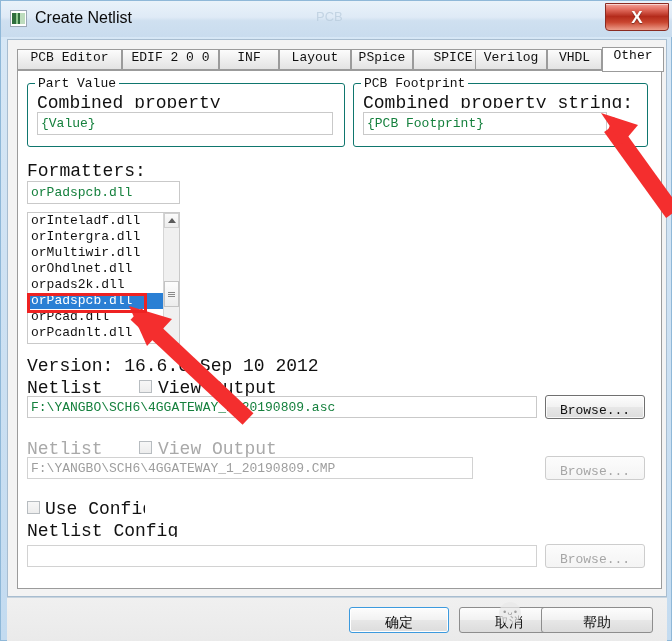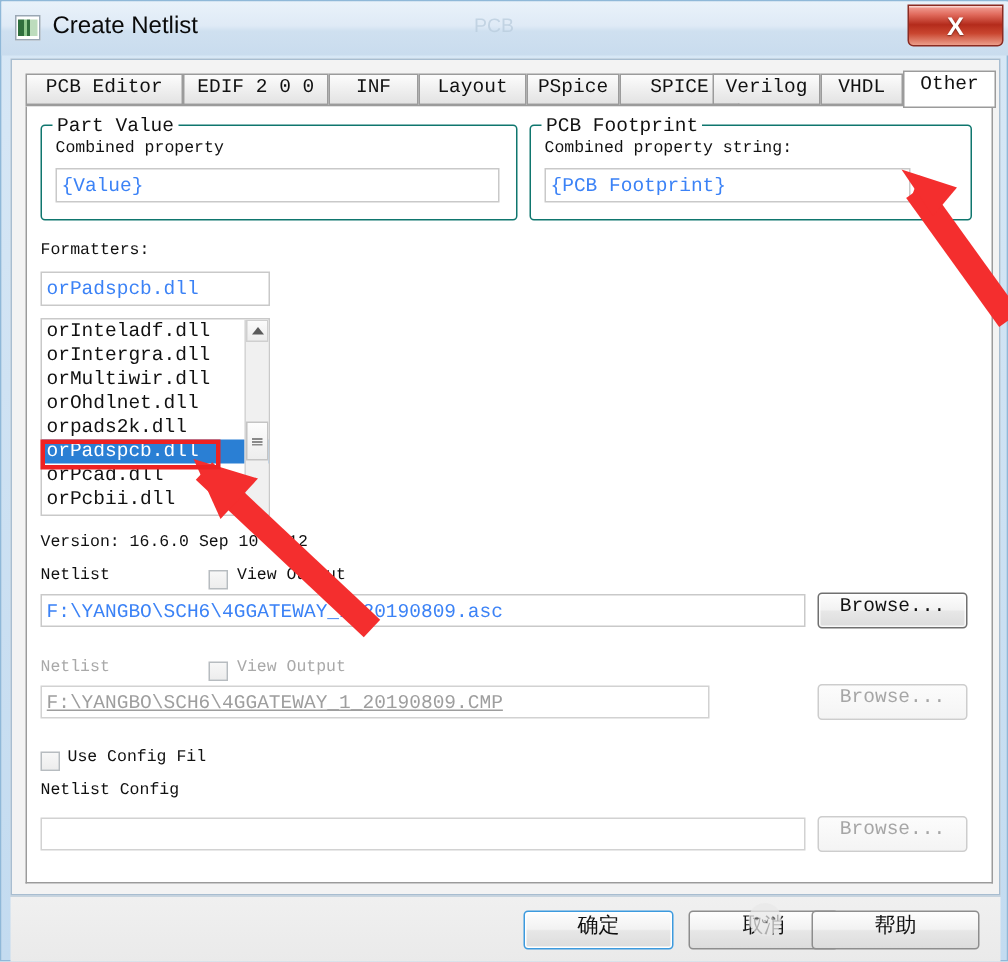--- a/index.html
+++ b/index.html
@@ -79,27 +79,27 @@
     background:#fff;border:1px solid #9b9b9b;border-top:none;box-sizing:border-box;
   }
   
   .group{
     position:absolute;border:1px solid #0f766e;border-radius:3px;box-sizing:border-box;
   }
   .group > .gtitle{
     position:absolute;top:-8px;left:7px;background:#fff;padding:0 3px;
     font-size:13px;color:#111;
   }
-  .lbl{position:absolute;font-size:11px;color:#111;white-space:nowrap;}
+  .lbl{position:absolute;font-size:18px;color:#111;white-space:nowrap;}
   .lbl.dis{color:#a9a9a9;}
   .clip{overflow:hidden;}
   .txtbox{
     position:absolute;box-sizing:border-box;background:#fff;
     border:1px solid #c9c9c9;
-    font-family:"Liberation Mono",monospace;font-size:13px;color:#3b82f6;
+    font-family:"Liberation Mono",monospace;font-size:13px;color:#15803d;
     padding:1px 3px;line-height:18px;
   }
   .txtbox.dis{color:#9e9e9e;border-color:#d2d2d2;}
   
   .chk{
     position:absolute;width:13px;height:13px;box-sizing:border-box;
     background:linear-gradient(to bottom,#f7f7f7,#ededed);
     border:1px solid #b7bcc0;cursor:pointer;
   }
   
@@ -134,21 +134,21 @@
   }
   .vsb .thumb i{
     display:block;width:7px;height:5px;
     background:repeating-linear-gradient(to bottom,#8a8a8a 0 1px,transparent 1px 2px);
   }
   
   .btn{
     position:absolute;box-sizing:border-box;
     background:linear-gradient(to bottom,#fdfdfd 0%,#f2f2f2 48%,#e7e7e7 52%,#dcdcdc 100%);
     border:1px solid #8d8d8d;border-radius:3px;
-    display:flex;align-items:flex-start;justify-content:center;
+    display:flex;align-items:flex-end;justify-content:center;
     font-family:"Liberation Mono",monospace;font-size:13px;color:#111;
     cursor:pointer;
   }
   .btn.dis{color:#a6a6a6;border-color:#cdcdcd;background:linear-gradient(to bottom,#fcfcfc,#f4f4f4);}
   .btn.strong{border-color:#707070;box-shadow:inset 0 0 0 1px rgba(255,255,255,.8);}
   .btn.cn{font-family:"DejaVu Sans","Liberation Sans",sans-serif;font-size:14px;}
   .btn.default{
     border:1px solid #3c9ade;border-radius:3px;
     box-shadow:inset 0 0 0 1px #ffffff;
   }
@@ -243,20 +243,21 @@
       <input class="txtbox" style="left: 9px; top: 110px; width: 153px; height: 23px;" value="orPadspcb.dll">
 
       <div class="listbox" style="left:9px;top:141px;width:153px;height:132px;">
         <div class="lrow">orInteladf.dll</div>
         <div class="lrow">orIntergra.dll</div>
         <div class="lrow">orMultiwir.dll</div>
         <div class="lrow">orOhdlnet.dll</div>
         <div class="lrow">orpads2k.dll</div>
         <div class="lrow sel">orPadspcb.dll</div>
         <div class="lrow">orPcad.dll</div>
+        <div class="lrow">orPcadnlt.dll</div>
         <div class="lrow">orPcbii.dll</div>
         <div class="vsb">
           <div class="arrow">
               <i></i>
             </div>
           <div class="thumb" style="top:68px;">
               <i></i>
             </div>
         </div>
       </div>
@@ -268,21 +269,21 @@
       <div class="chk" style="left:121px;top:309px;"></div>
       <div class="lbl" style="left:140px;top:307px;">View Output</div>
       <input class="txtbox" style="left: 9px; top: 325px; width: 510px; height: 22px;" value="F:\YANGBO\SCH6\4GGATEWAY_1_20190809.asc">
       <div class="btn strong" style="left:527px;top:324px;width:100px;height:24px;">
         <span>Browse...</span>
       </div>
 
       <div class="lbl dis" style="left:9px;top:368px;">Netlist</div>
       <div class="chk" style="left:121px;top:370px;"></div>
       <div class="lbl dis" style="left:140px;top:368px;">View Output</div>
-      <input class="txtbox dis" style="left: 9px; top: 386px; width: 446px; height: 22px; text-decoration: underline;" readonly="" value="F:\YANGBO\SCH6\4GGATEWAY_1_20190809.CMP">
+      <input class="txtbox dis" style="left: 9px; top: 386px; width: 446px; height: 22px;" readonly="" value="F:\YANGBO\SCH6\4GGATEWAY_1_20190809.CMP">
       <div class="btn dis" style="left:527px;top:385px;width:100px;height:24px;">
         <span>Browse...</span>
       </div>
 
       <div class="chk" style="left:9px;top:430px;"></div>
       <div class="lbl clip" style="left:27px;top:428px;width:100px;height:16px;">Use Config Fil</div>
       <div class="lbl clip" style="left:9px;top:450px;width:300px;height:16px;">Netlist Config</div>
       <input class="txtbox dis" style="left: 9px; top: 474px; width: 510px; height: 22px;" readonly="" value="">
       <div class="btn dis" style="left:527px;top:473px;width:100px;height:24px;">
         <span>Browse...</span>

